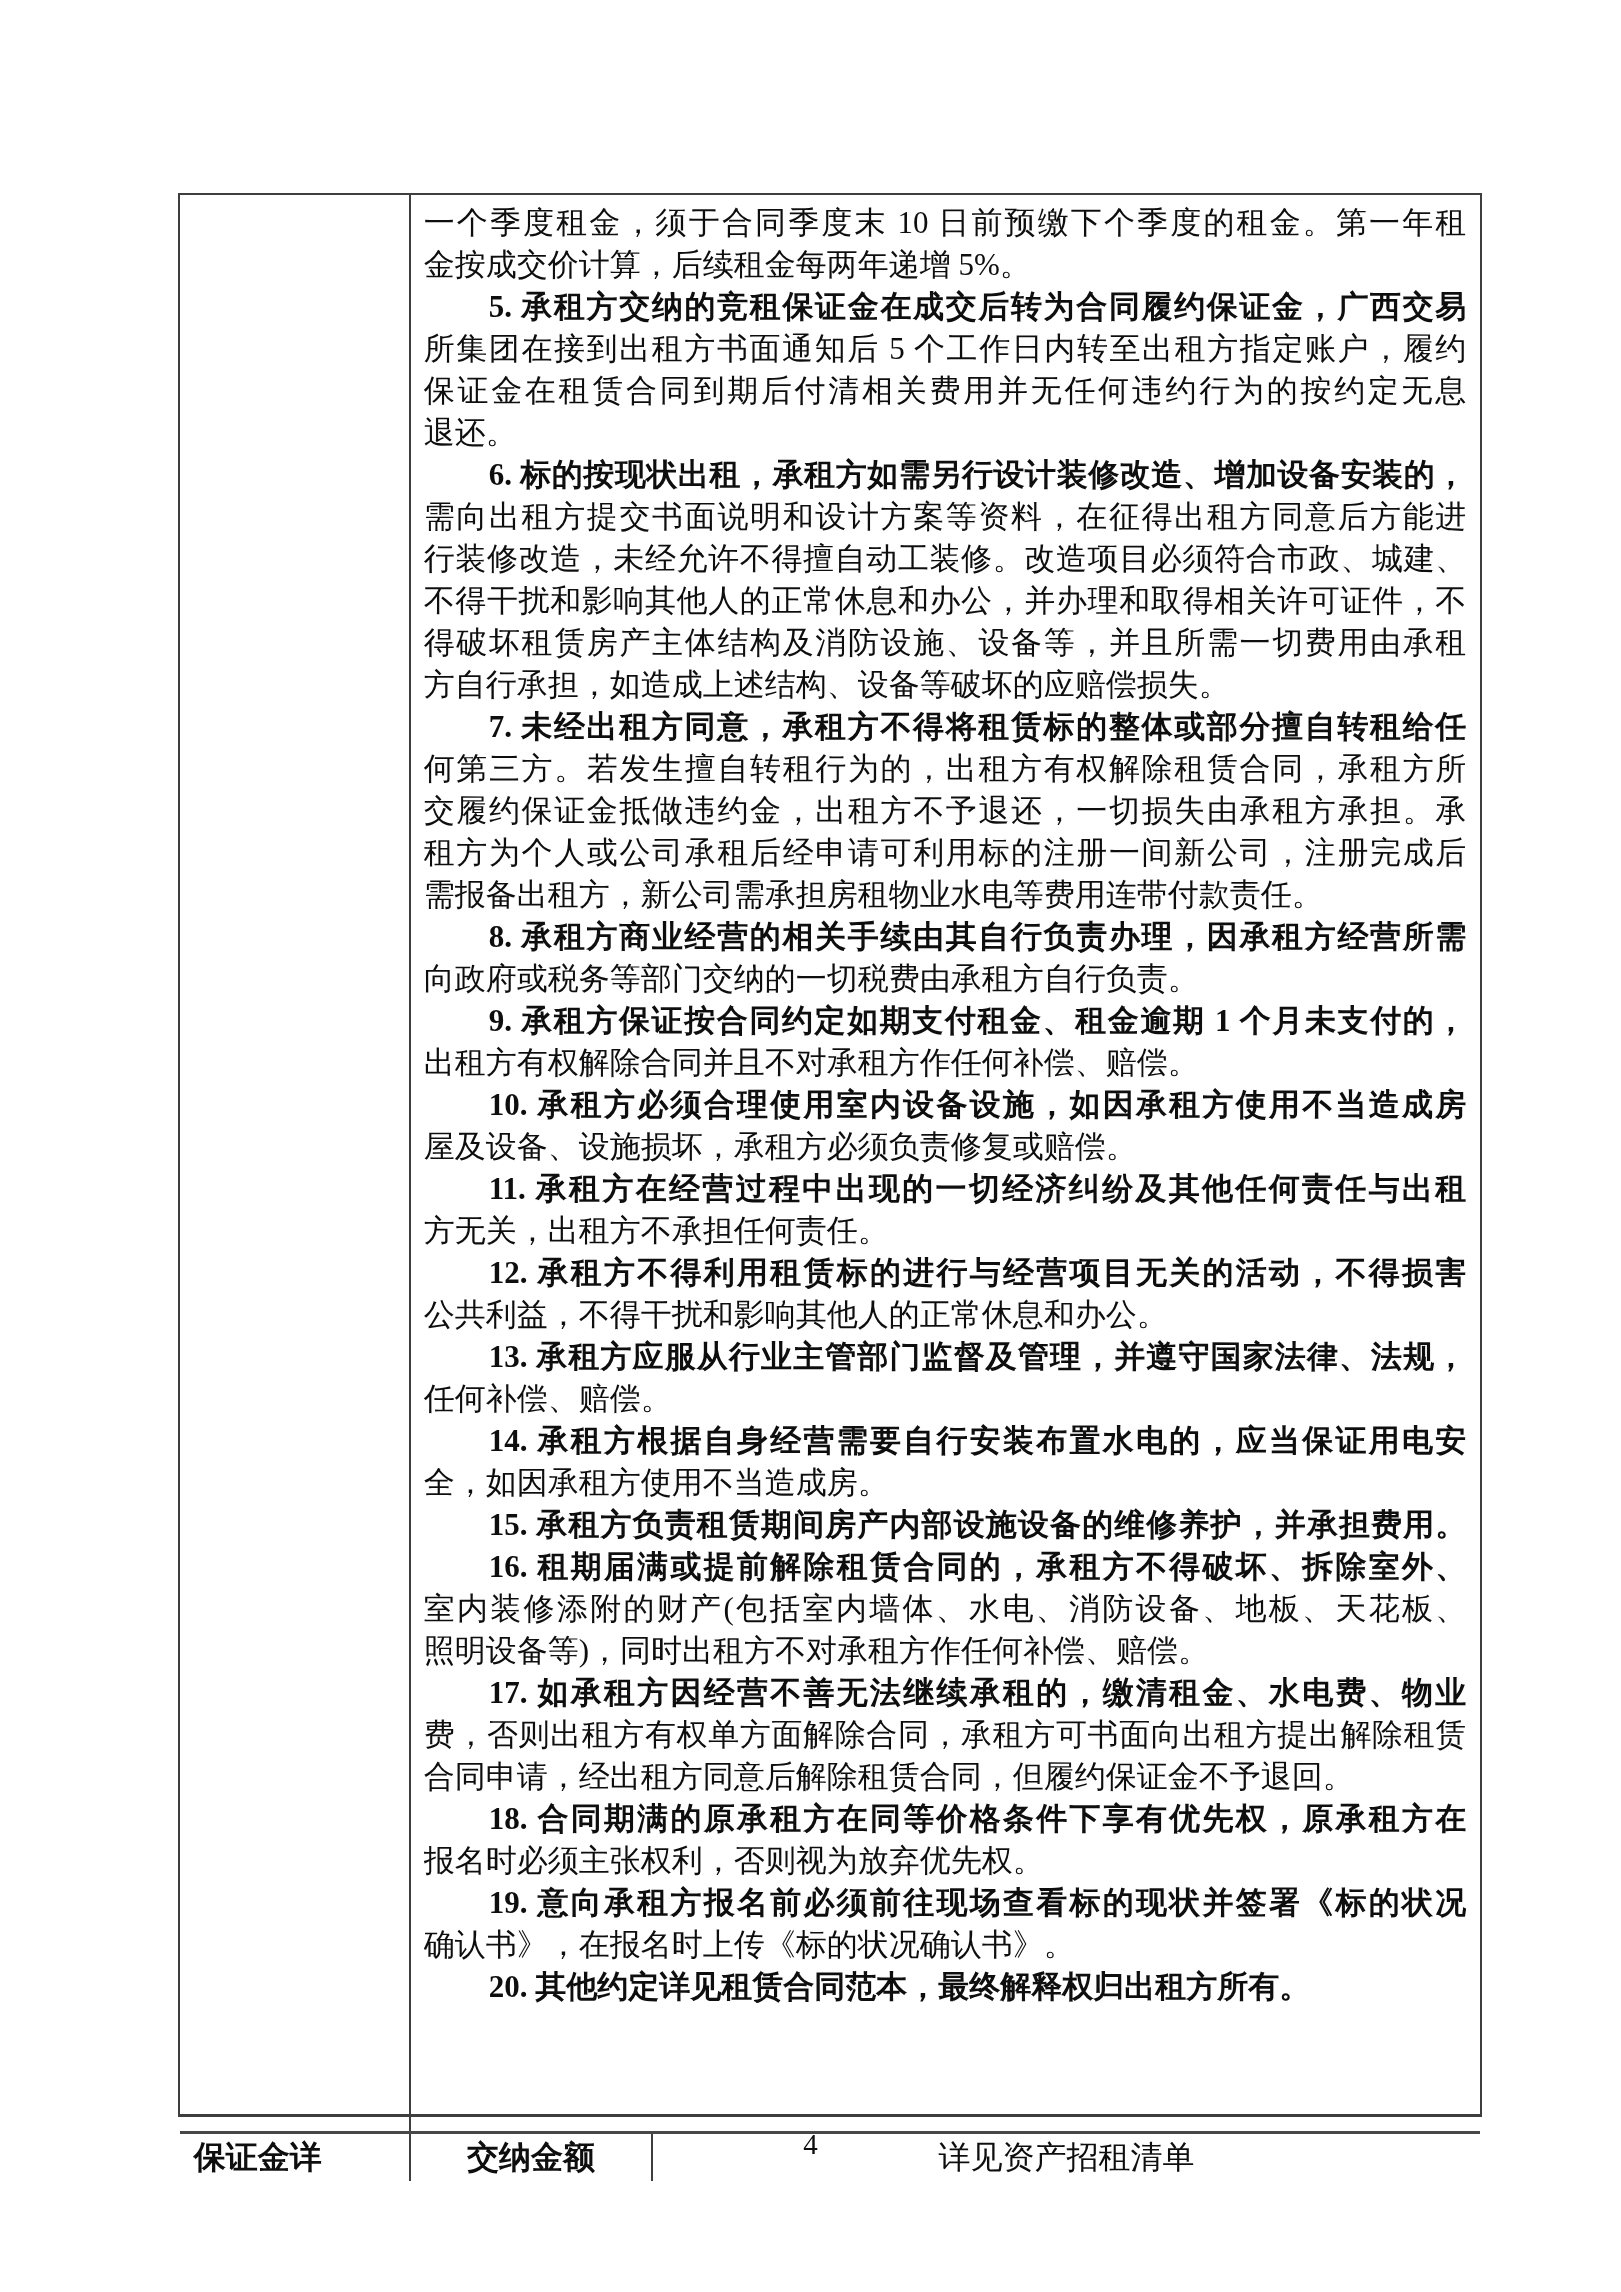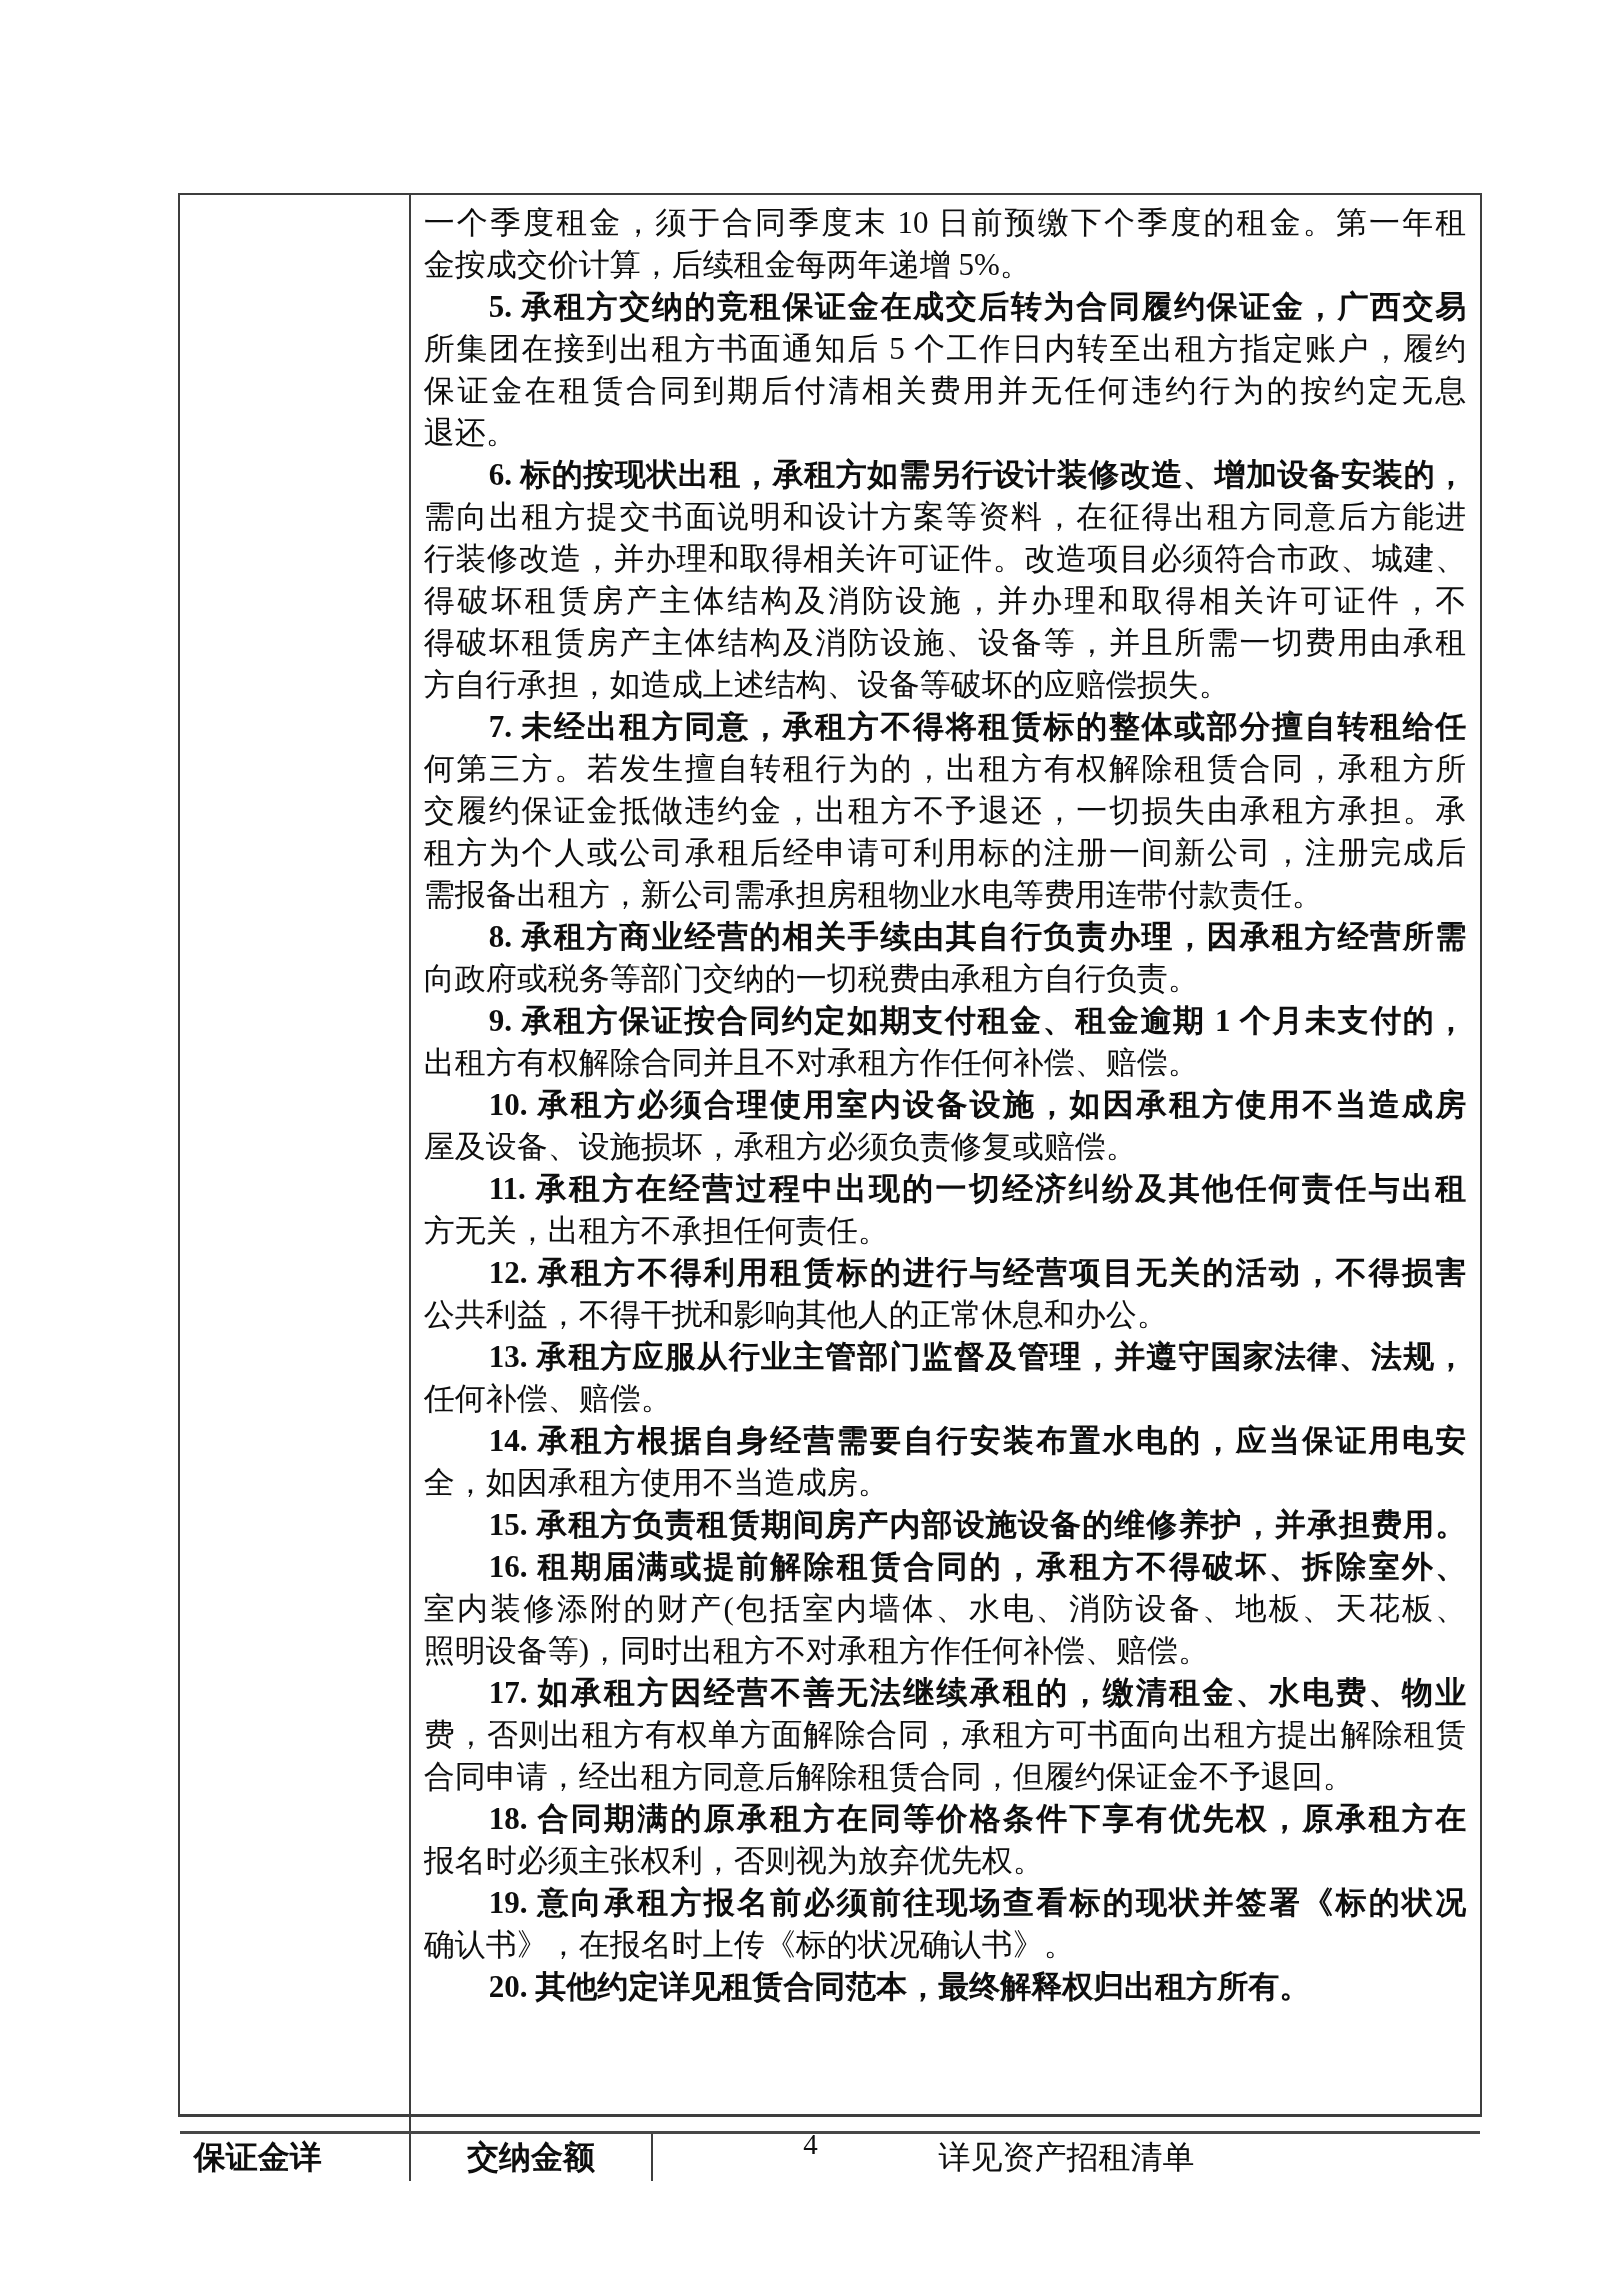--- a/index.html
+++ b/index.html
@@ -62,22 +62,22 @@
     <div class="cell-content">
 
     <div class="line full">一个季度租金，须于合同季度末 10 日前预缴下个季度的租金。第一年租</div>
         <div class="line">金按成交价计算，后续租金每两年递增 5%。</div>
         <div class="line indent full">5. 承租方交纳的竞租保证金在成交后转为合同履约保证金，广西交易</div>
         <div class="line full">所集团在接到出租方书面通知后 5 个工作日内转至出租方指定账户，履约</div>
         <div class="line full">保证金在租赁合同到期后付清相关费用并无任何违约行为的按约定无息</div>
         <div class="line">退还。</div>
         <div class="line indent full">6. 标的按现状出租，承租方如需另行设计装修改造、增加设备安装的，</div>
         <div class="line full">需向出租方提交书面说明和设计方案等资料，在征得出租方同意后方能进</div>
-        <div class="line full">行装修改造，并办理和取得相关许可证件。改造项目必须符合市政、城建、</div>
-        <div class="line full">得破坏租赁房产主体结构及消防设施，并办理和取得相关许可证件，不</div>
+        <div class="line full">行装修改造，未经允许不得擅自动工装修。改造项目必须符合市政、城建、</div>
+        <div class="line full">不得干扰和影响其他人的正常休息和办公，并办理和取得相关许可证件，不</div>
         <div class="line full">得破坏租赁房产主体结构及消防设施、设备等，并且所需一切费用由承租</div>
         <div class="line">方自行承担，如造成上述结构、设备等破坏的应赔偿损失。</div>
         <div class="line indent full">7. 未经出租方同意，承租方不得将租赁标的整体或部分擅自转租给任</div>
         <div class="line full">何第三方。若发生擅自转租行为的，出租方有权解除租赁合同，承租方所</div>
         <div class="line full">交履约保证金抵做违约金，出租方不予退还，一切损失由承租方承担。承</div>
         <div class="line full">租方为个人或公司承租后经申请可利用标的注册一间新公司，注册完成后</div>
         <div class="line">需报备出租方，新公司需承担房租物业水电等费用连带付款责任。</div>
         <div class="line indent full">8. 承租方商业经营的相关手续由其自行负责办理，因承租方经营所需</div>
         <div class="line">向政府或税务等部门交纳的一切税费由承租方自行负责。</div>
         <div class="line indent full">9. 承租方保证按合同约定如期支付租金、租金逾期 1 个月未支付的，</div>

